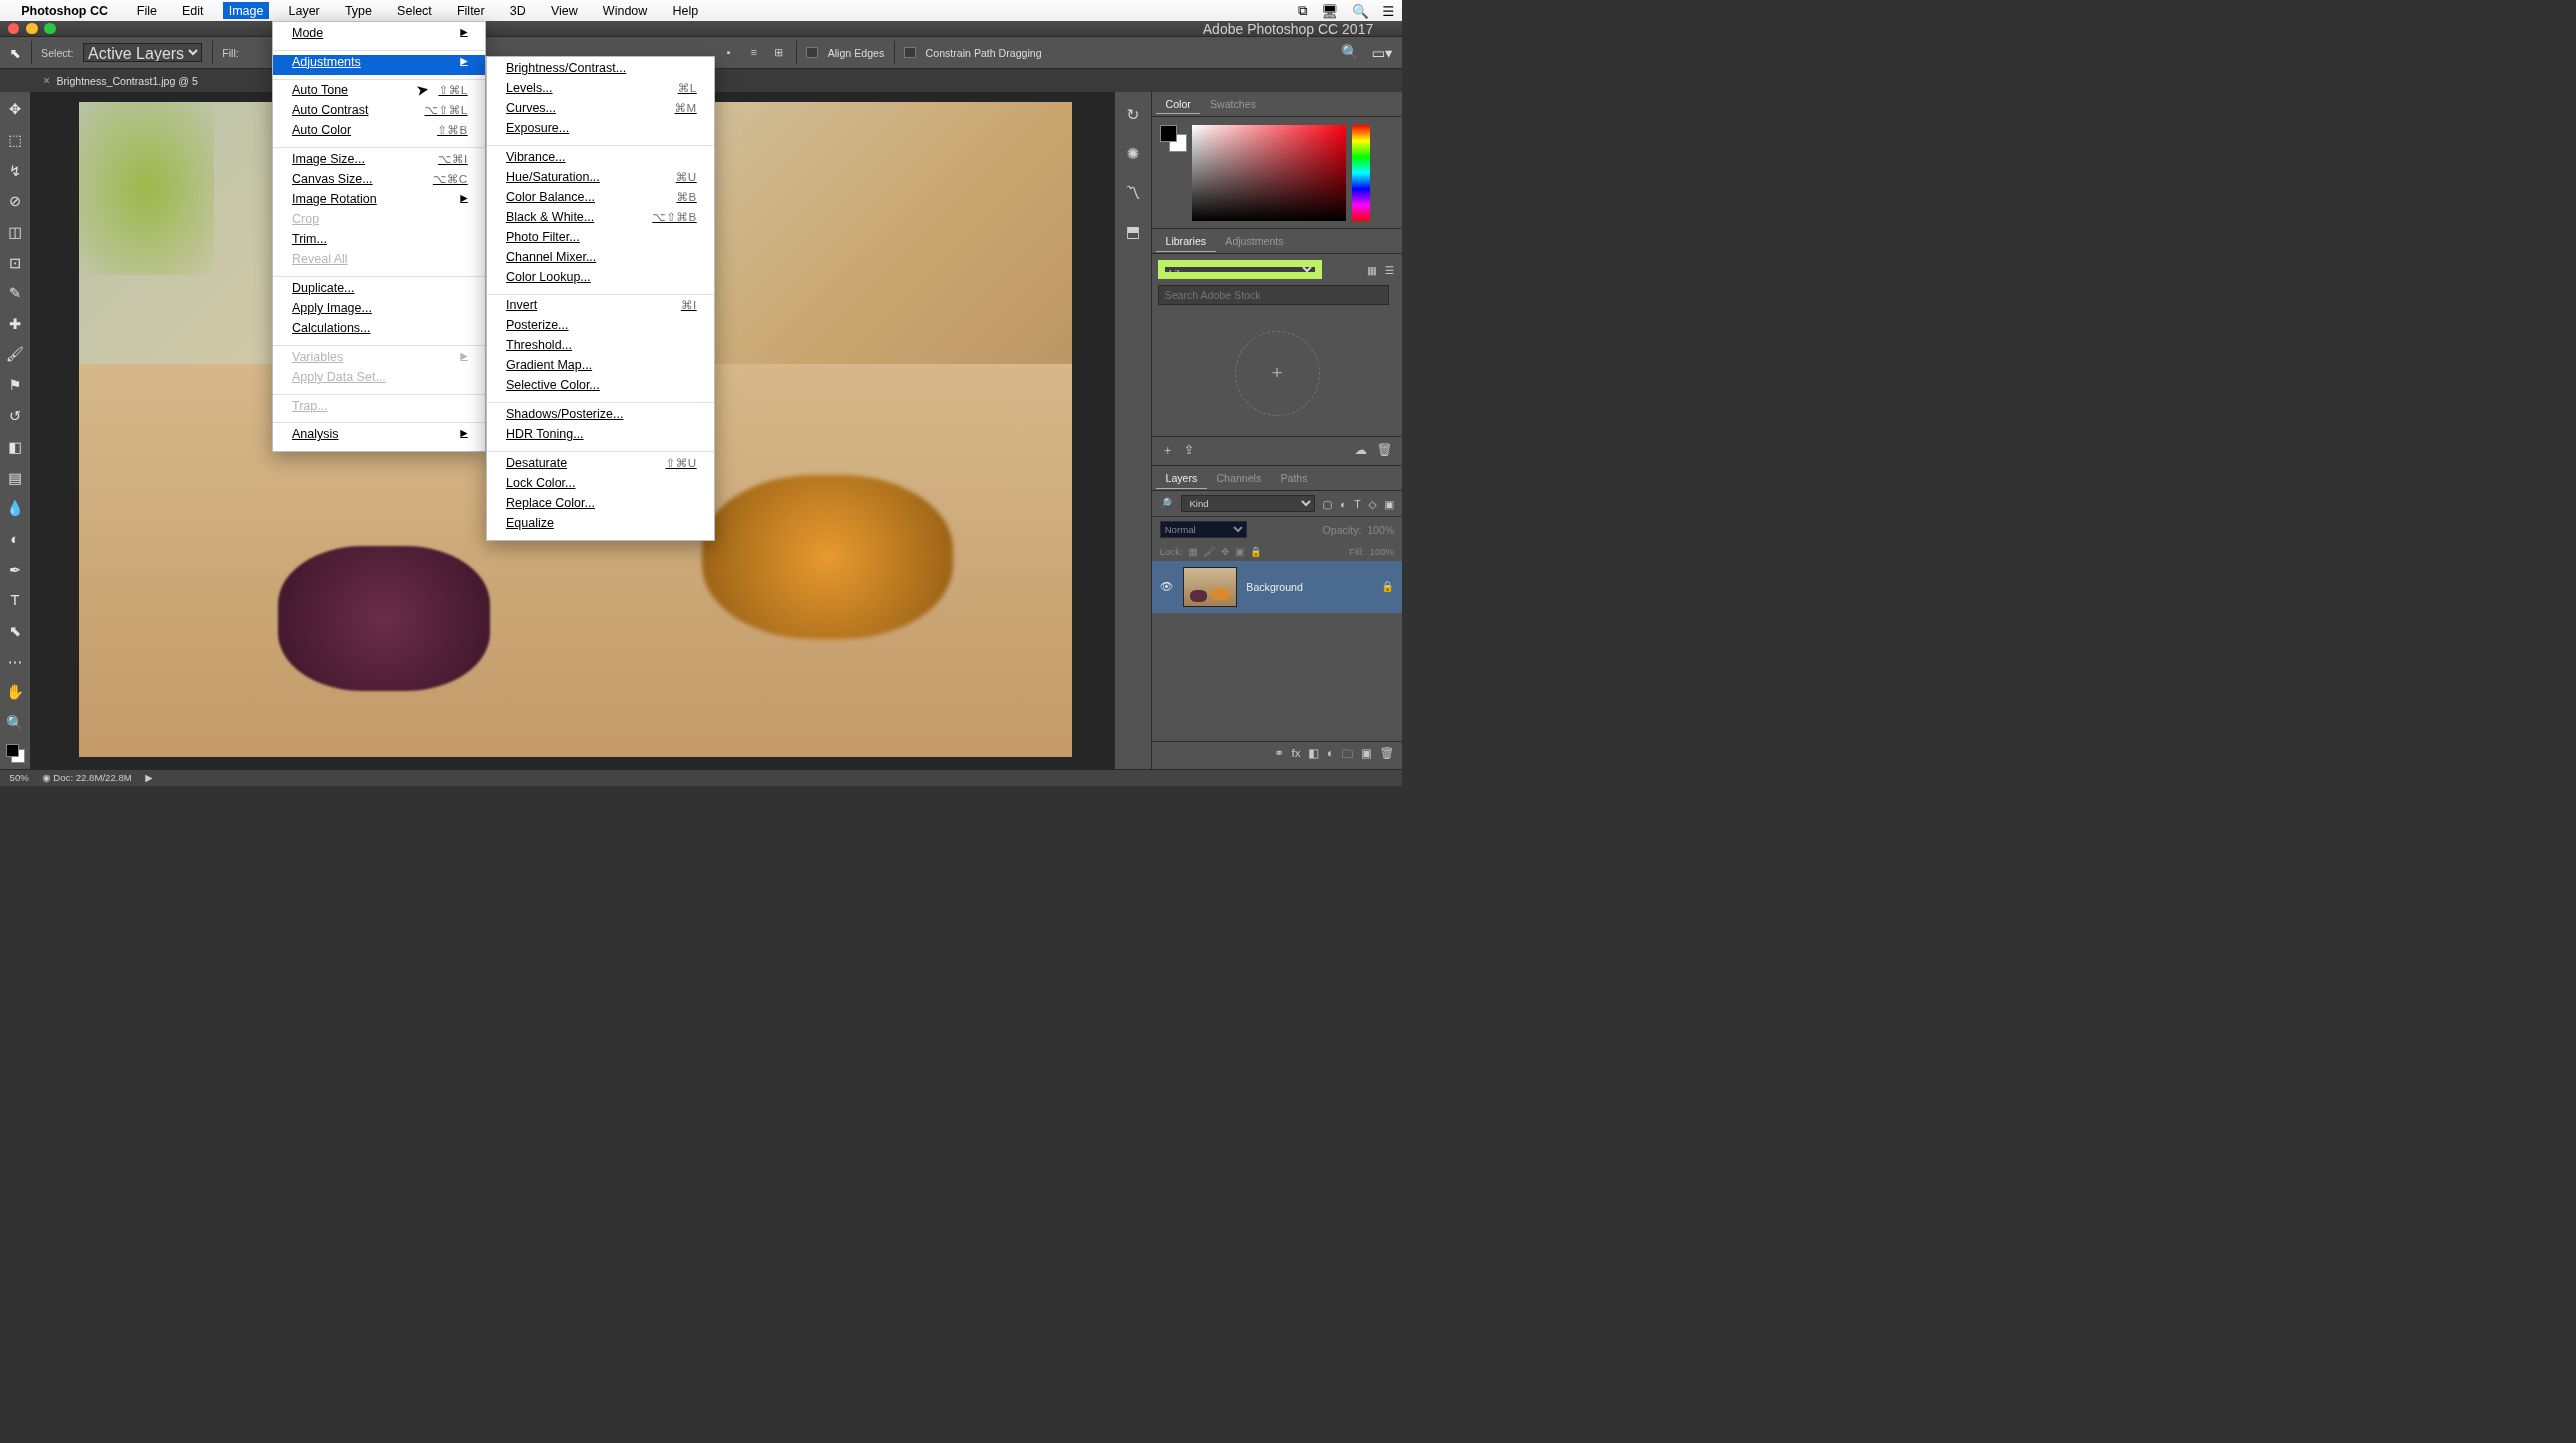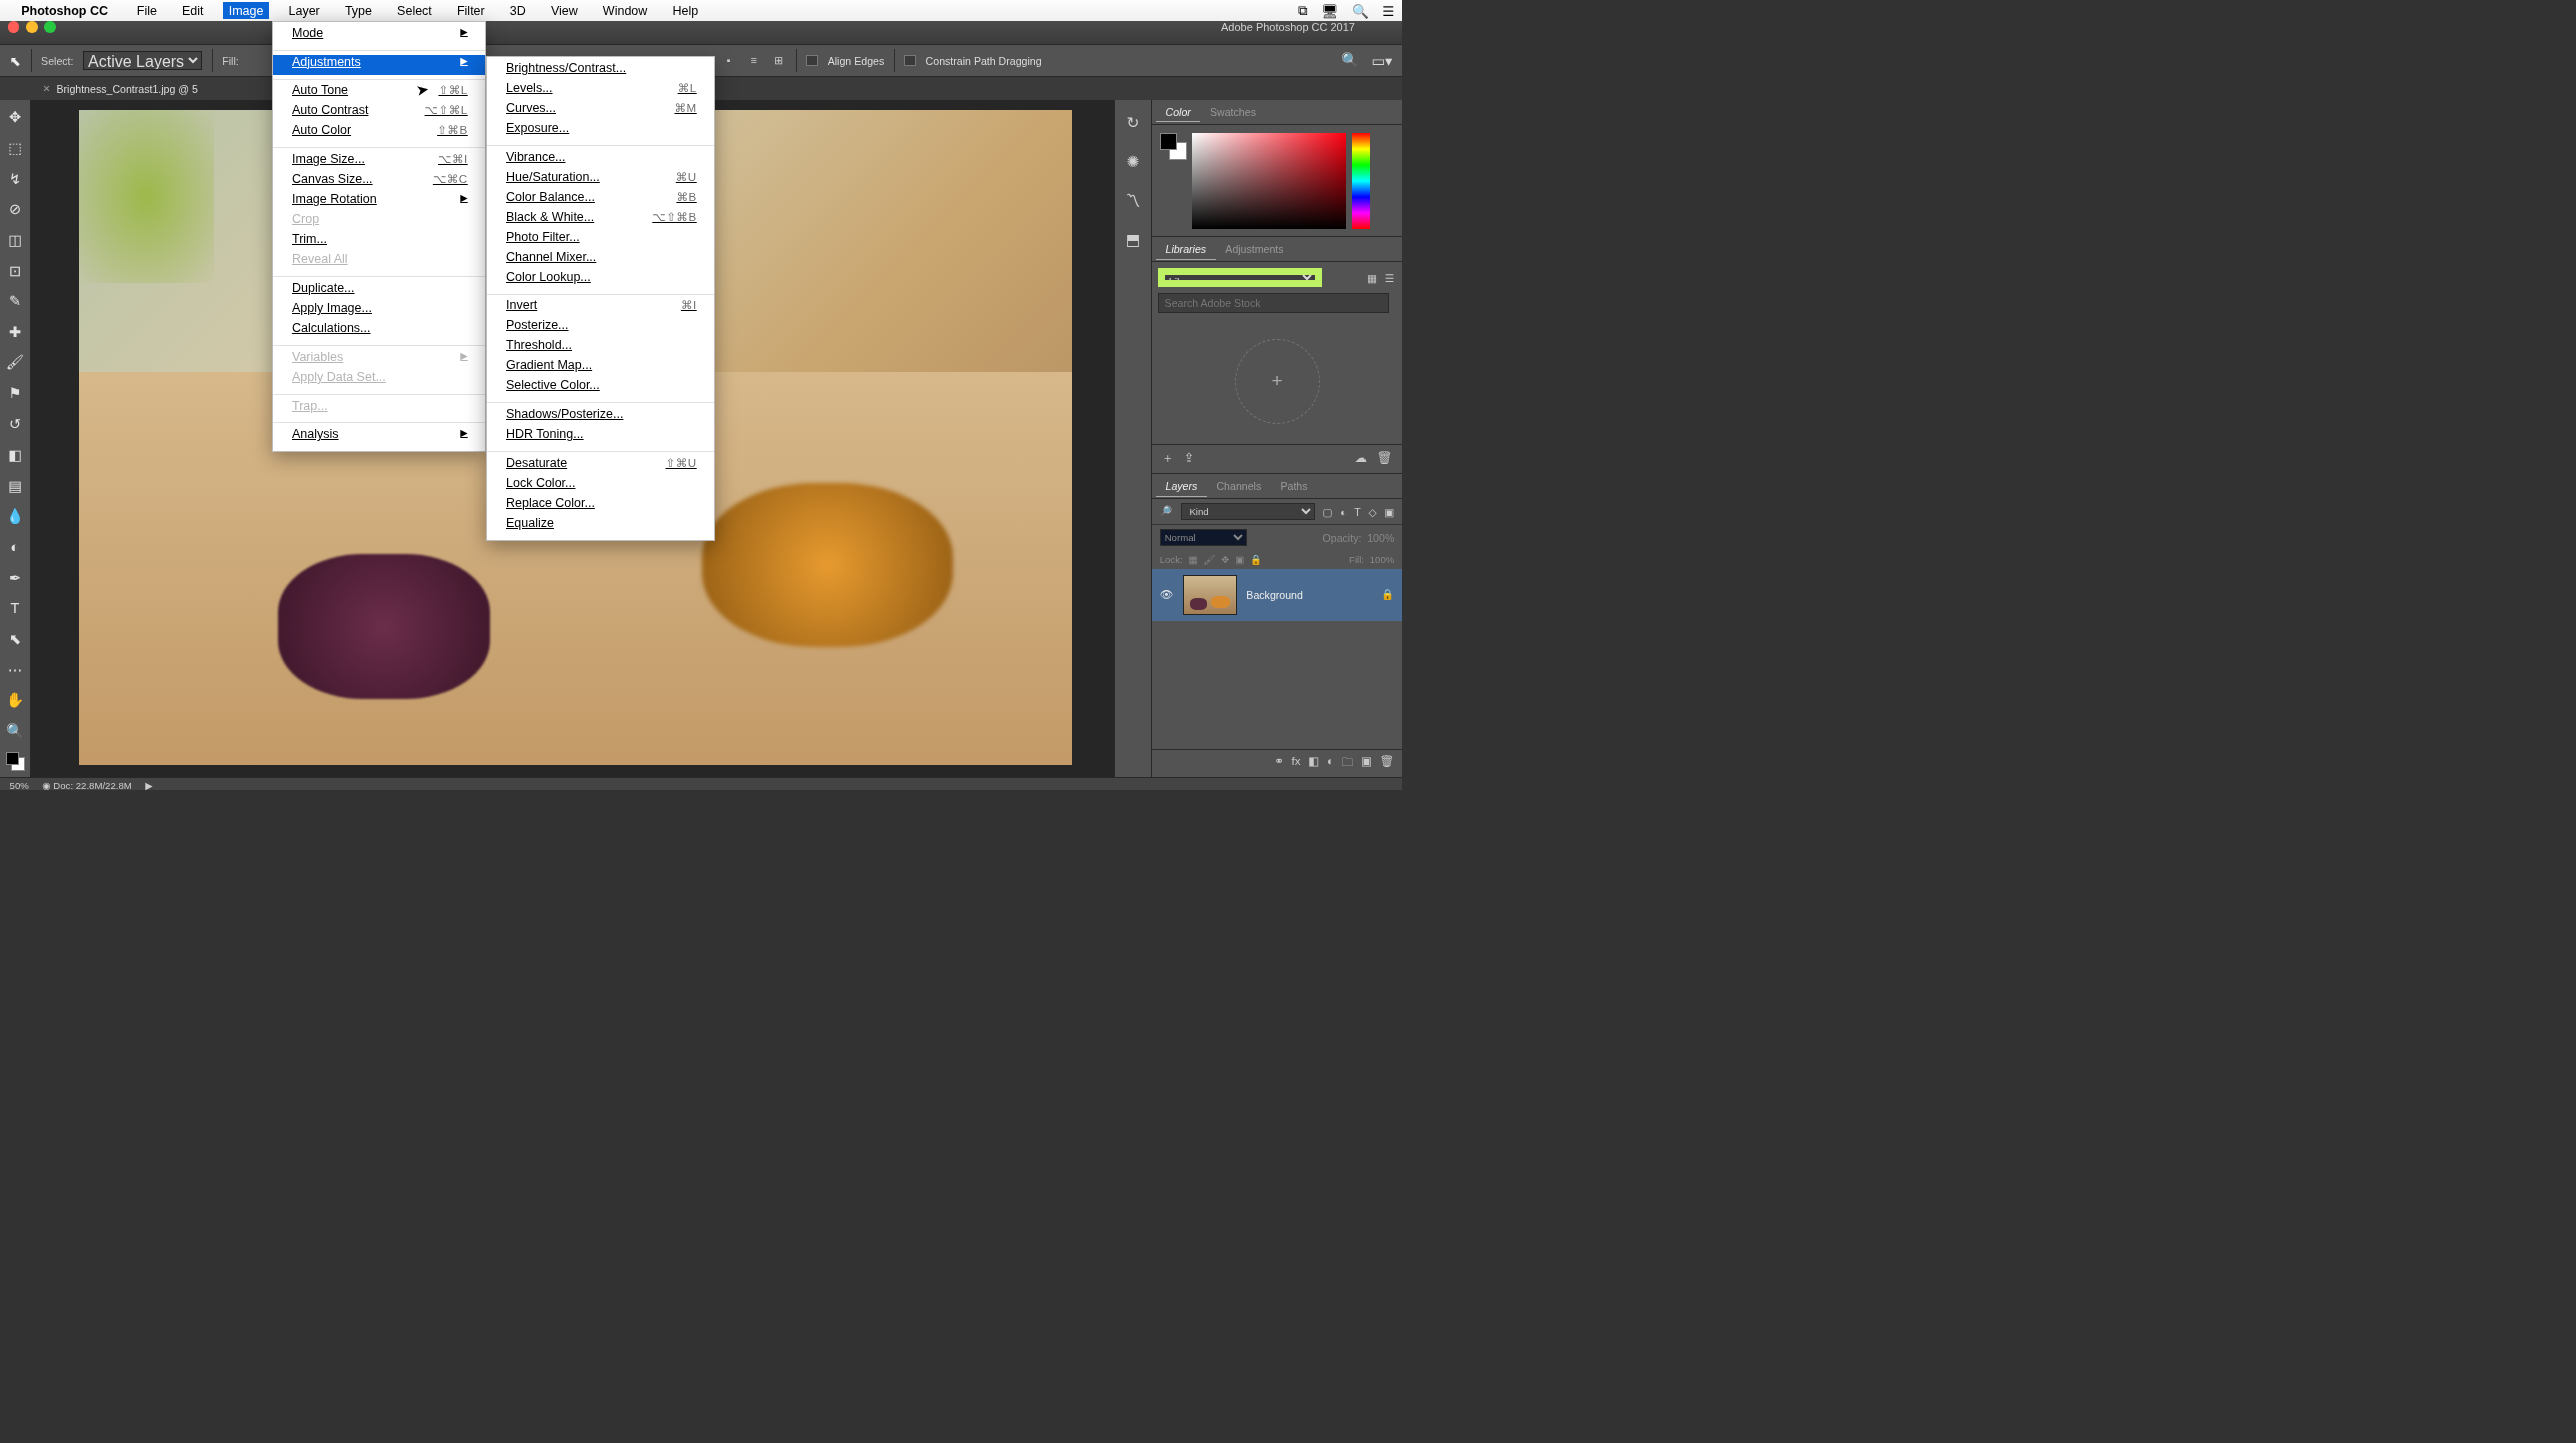--- a/index.html
+++ b/index.html
@@ -7,21 +7,21 @@
 
 
 .mac-menubar { height: 21px; background: linear-gradient(#fdfdfd, #f0f0f0); display: flex; align-items: center; font-size: 12.5px; color: #000; padding: 0 7.7px; }
 .mac-menubar .apple { font-size: 13.5px; margin-right: 13.5px; }
 .mac-menubar .app-name { font-weight: 600; margin-right: 23px; }
 .mac-menubar .menu-item { margin-right: 13.5px; padding: 1.9px 5.8px; }
 .mac-menubar .menu-item.active { background: #0a65d6; color: #fff; border-radius: 0; }
 .mac-menubar .right { margin-left: auto; display: flex; gap: 13.5px; align-items: center; font-size: 13.5px; }
 
 
-.window-titlebar { height: 23px; background: linear-gradient(#4a4a4a, #3b3b3b); display: flex; align-items: flex-start; padding: 0 7.7px; font-size: 11px; color: #d0d0d0; }
+.window-titlebar { height: 15px; background: linear-gradient(#4a4a4a, #3b3b3b); display: flex; align-items: center; padding: 0 7.7px; font-size: 14px; color: #d0d0d0; }
 .traffic { display: flex; gap: 6.7px; }
 .traffic span { width: 11.6px; height: 11.6px; border-radius: 50%; display: inline-block; }
 .tl-red { background: #ff5f57; }
 .tl-yel { background: #febc2e; }
 .tl-grn { background: #28c840; }
 .window-title { position: absolute; left: 50%; transform: translateX(-50%); }
 
 
 .options-bar { height: 33px; background: #535353; border-top: 1px solid #282828; border-bottom: 1px solid #282828; display: flex; align-items: center; font-size: 10.6px; color: #ddd; padding: 0 9.6px; gap: 9.6px; }
 .options-bar .cursor-icon { font-size: 13.5px; color: #eee; }
@@ -53,21 +53,21 @@
 .photo-flowers-l { position: absolute; bottom: 10%; left: 20%; width: 212px; height: 145px; background: radial-gradient(circle, #6b2d4a, #3a1528); border-radius: 40%; filter: blur(1px); }
 .photo-flowers-r { position: absolute; bottom: 18%; right: 12%; width: 251px; height: 164px; background: radial-gradient(circle, #e79a2f, #8f5a12); border-radius: 45%; filter: blur(1.9px); }
 .photo-green { position: absolute; top: 0; left: 0; width: 135px; height: 173px; background: radial-gradient(#9db84a, transparent); }
 
 .side-strip { width: 37px; background: #535353; border-left: 1px solid #282828; display: flex; flex-direction: column; align-items: center; padding-top: 13.5px; gap: 21px; }
 .strip-icon { color: #d0d0d0; font-size: 15.4px; }
 
 .right-panels { width: 251px; background: #535353; border-left: 1px solid #282828; display: flex; flex-direction: column; font-size: 10.6px; color: #ccc; }
 .panel-tabs { display: flex; height: 25px; border-bottom: 1px solid #2a2a2a; align-items: center; padding: 0 3.9px; }
 .panel-tab { padding: 3.9px 9.6px; color: #999; font-size: 10.6px; }
-.panel-tab.active { color: #eee; border-bottom: 1.9px solid #aaa; font-style: italic; }
+.panel-tab.active { color: #eee; border-bottom: 1.9px solid #aaa; }
 
 .color-panel { padding: 7.7px; display: flex; gap: 5.8px; }
 .fgbg2 { position: relative; width: 27px; height: 27px; }
 .fgbg2 .fg { position: absolute; width: 17.3px; height: 17.3px; background: #000; border: 1px solid #888; }
 .fgbg2 .bg { position: absolute; width: 17.3px; height: 17.3px; background: #fff; border: 1px solid #888; bottom: 0; right: 0; }
 .color-field { width: 154px; height: 96px; background: linear-gradient(to right, #fff, #ff0010); position: relative; }
 .color-field::after { content: ""; position: absolute; inset: 0; background: linear-gradient(to top, #000, transparent); }
 .hue-strip { width: 17.3px; height: 96px; background: linear-gradient(#f00, #ff0, #0f0, #0ff, #00f, #f0f, #f00); }
 
 .lib-panel { border-top: 1px solid #2a2a2a; }

